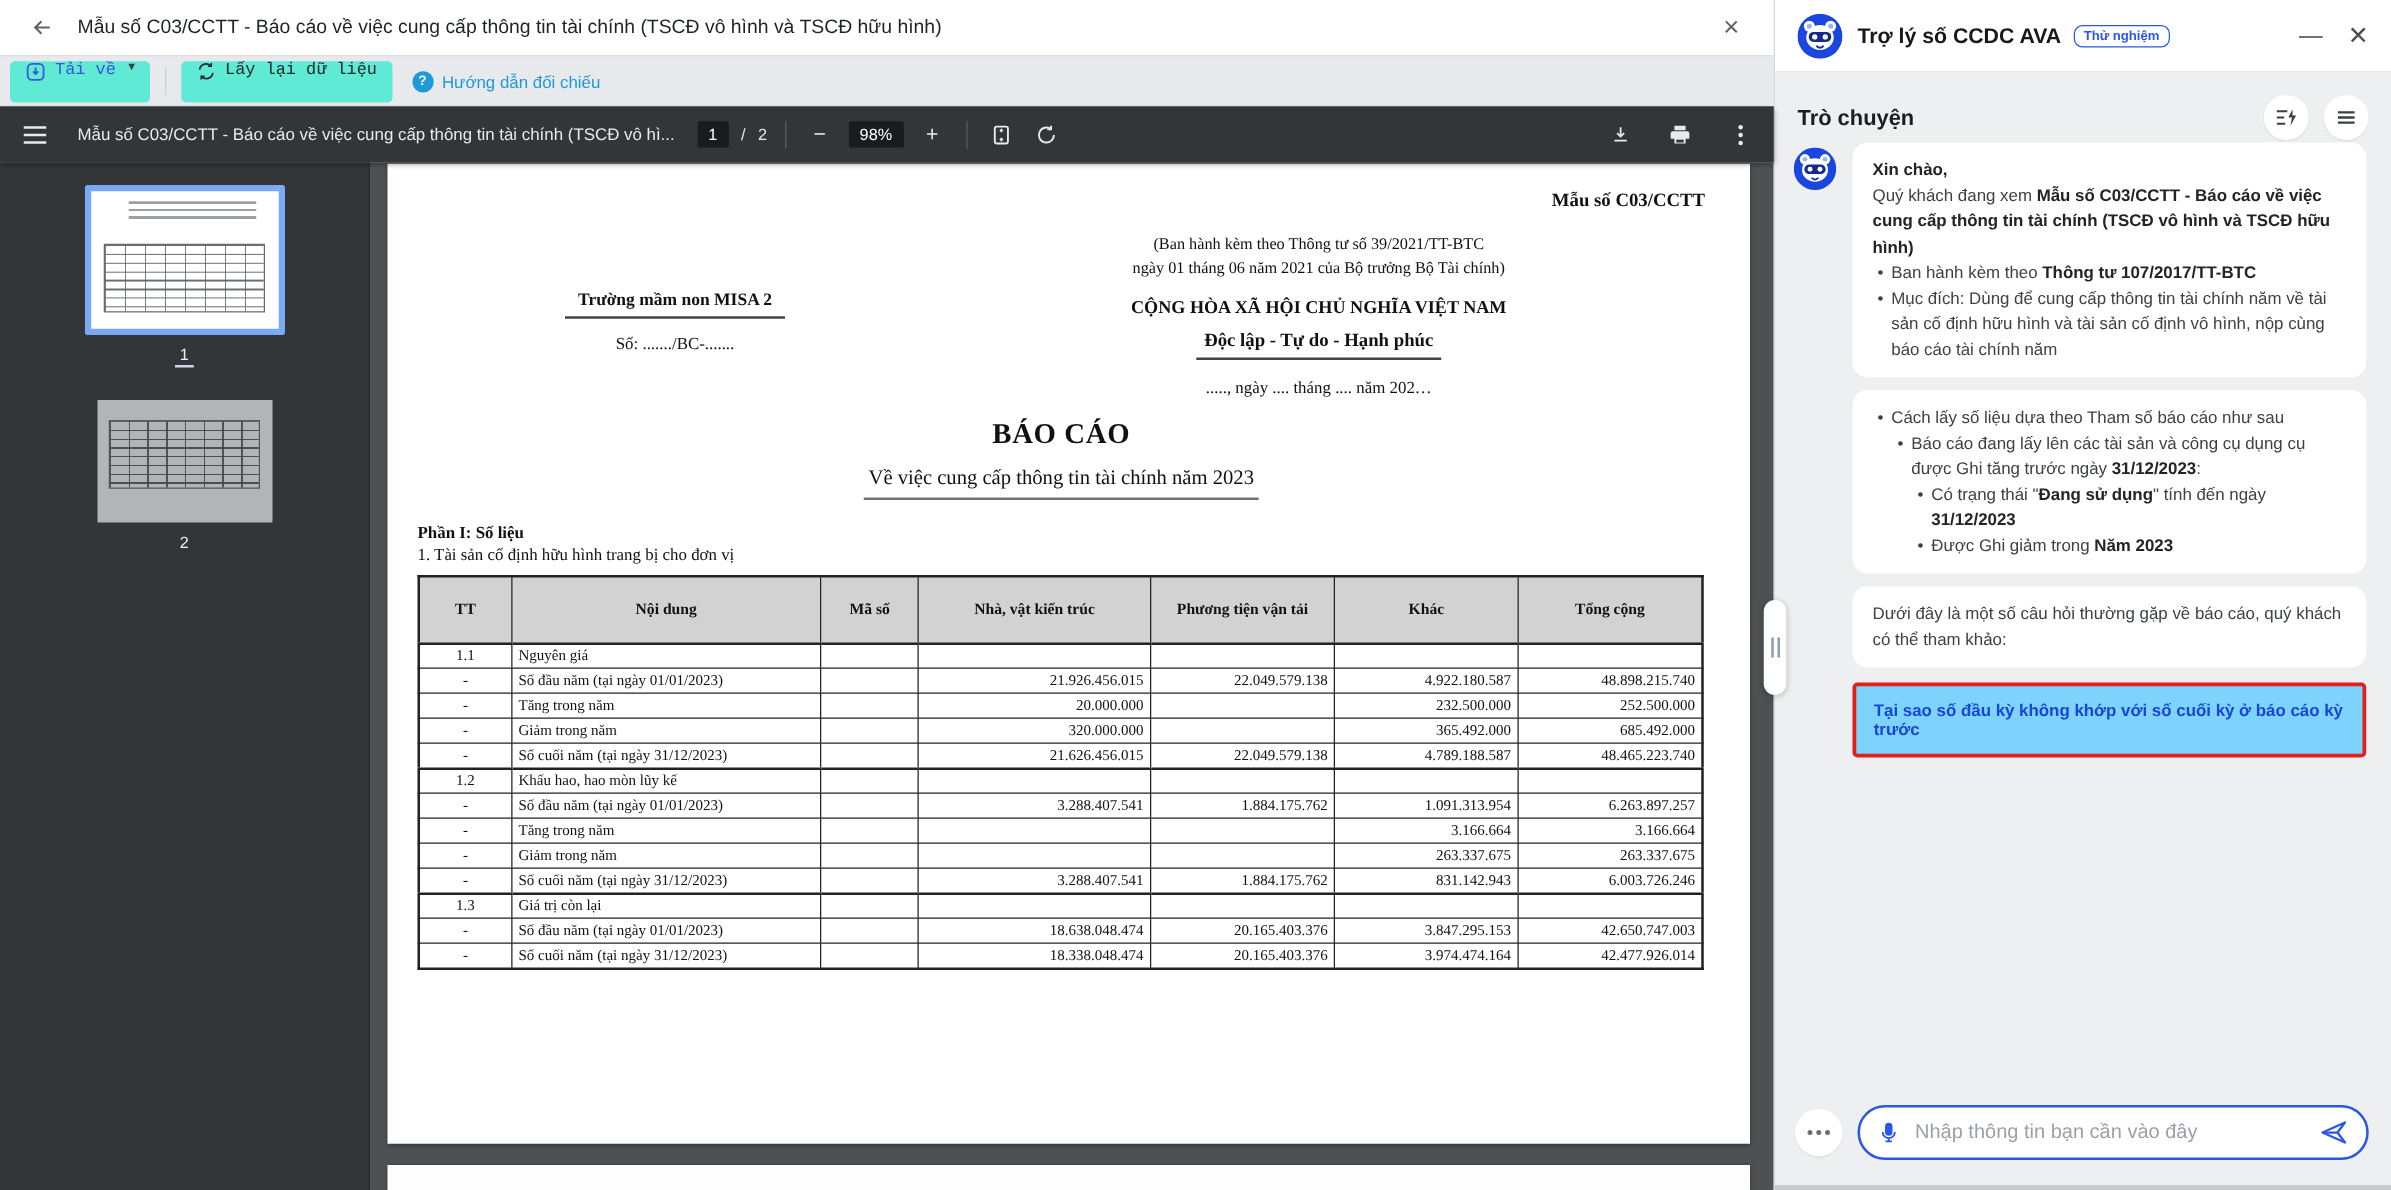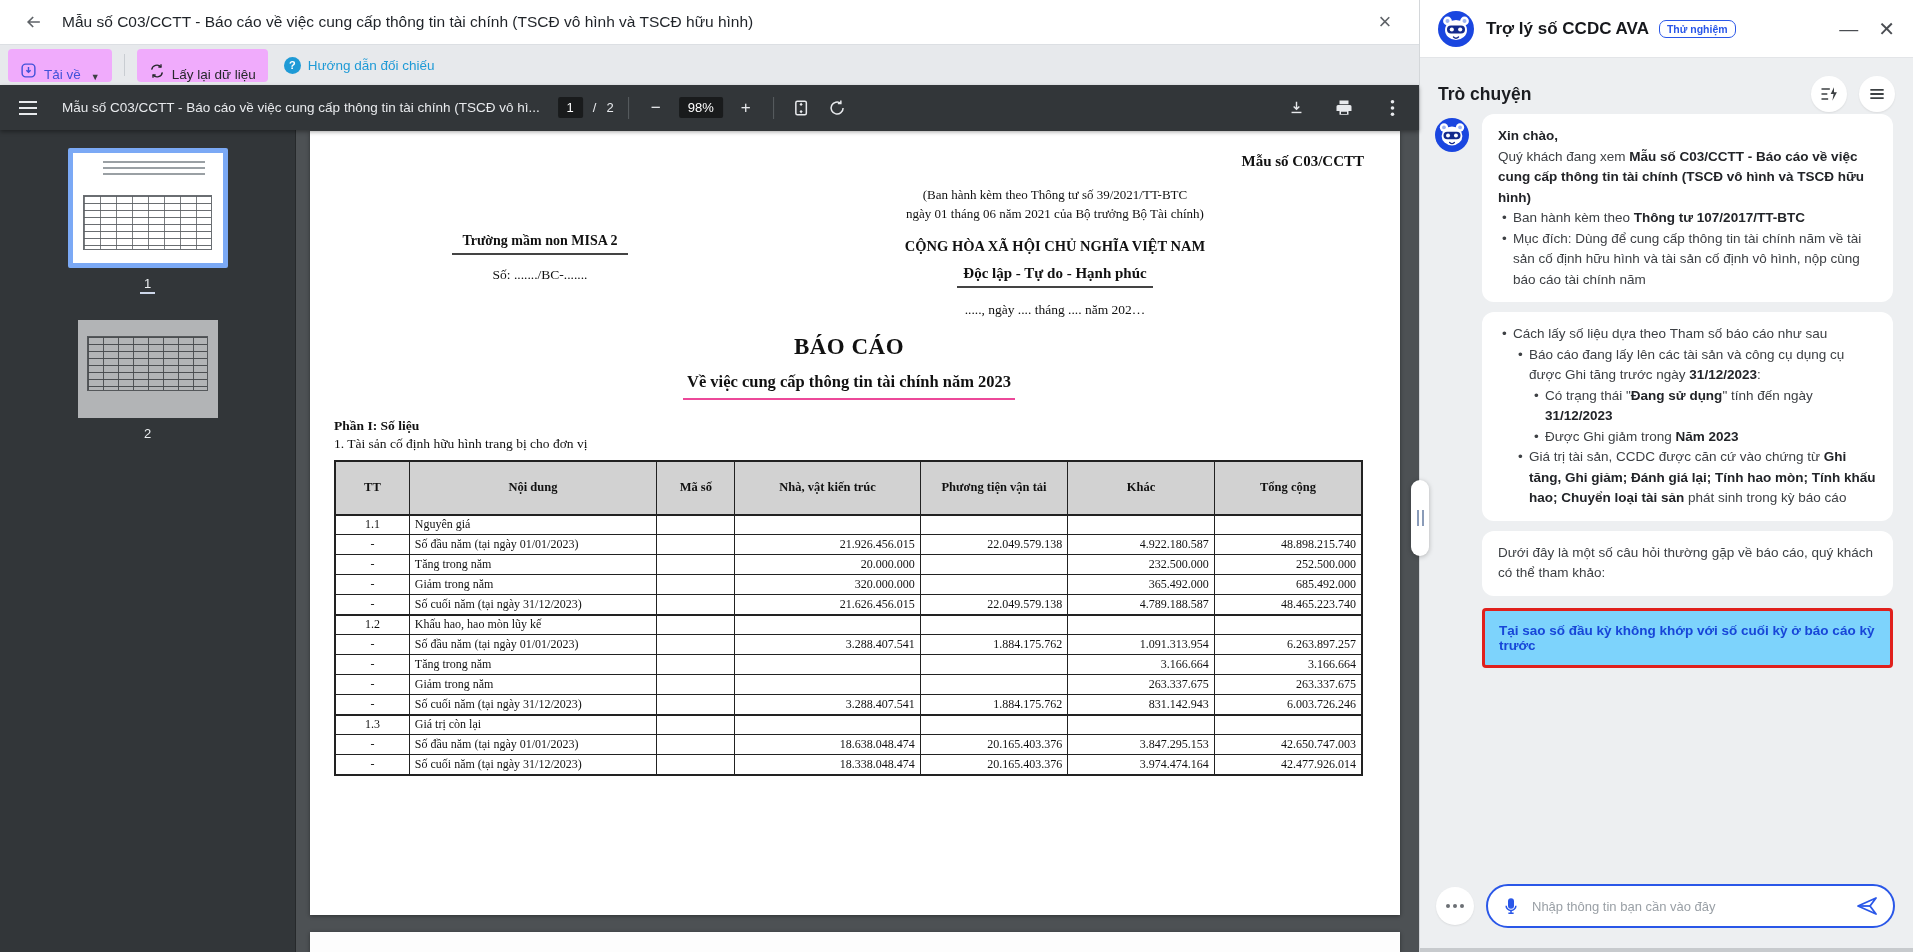--- a/index.html
+++ b/index.html
@@ -8,21 +8,21 @@
 
   
   .doc-window { position:absolute; left:0; top:0; width:1419px; height:952px; background:#fff; }
 
   .titlebar { position:relative; height:44px; background:#fff; display:flex; align-items:center; padding:0 20px; }
   .back-btn { width:28px; height:28px; display:flex; align-items:center; justify-content:center; cursor:pointer; margin-right:14px; color:#5f6368; }
   .titlebar-title { font-size:15.5px; color:#1f2328; font-weight:400; white-space:nowrap; overflow:hidden; text-overflow:ellipsis; max-width:1250px; }
   .win-close { position:absolute; right:22px; top:10px; width:24px; height:24px; color:#5f6368; font-size:22px; line-height:24px; text-align:center; cursor:pointer; }
 
   .actionbar { height:41px; background:#e7e9ec; display:flex; align-items:center; padding:0 8px; border-top:1px solid #dcdfe3; }
-  .act-btn { display:flex; align-items:flex-end; gap:7px; height:33px; padding:0 12px; border-radius:4px; background:#f0abfc; cursor:pointer; }
+  .act-btn { display:flex; align-items:flex-start; gap:7px; height:33px; padding:0 12px; border-radius:4px; background:#5eead4; cursor:pointer;font-family:Liberation Mono, monospace; }
   .act-btn.download { color:#4152d9; font-size:13.5px; font-weight:500; }
   .act-caret { color:#3c4043; font-size:9px; margin-left:3px; }
   .act-sep { width:1px; height:22px; background:#c9cdd2; margin:0 12px; }
   .act-btn.refresh { color:#26282b; font-size:13.5px; }
   .act-guide { display:flex; align-items:center; gap:7px; margin-left:16px; color:#1e9ad6; font-size:13.5px; cursor:pointer; }
   .q-circle { width:17px; height:17px; border-radius:50%; background:#1e9ad6; color:#fff; font-size:11px; font-weight:700; display:flex; align-items:center; justify-content:center; }
 
   .pdf-toolbar { position:relative; height:45px; background:#323639; display:flex; align-items:center; color:#e8eaed; box-shadow:0 2px 4px rgba(0,0,0,.35); z-index:3; }
   .hamburger { width:40px; display:flex; flex-direction:column; gap:4px; align-items:center; margin-left:8px; cursor:pointer; }
   .hamburger i { display:block; width:18px; height:2px; background:#e8eaed; }
@@ -60,21 +60,21 @@
   .doc-head-right { width:60%; text-align:center; }
   .org-name { font-weight:700; font-size:14px; display:inline-block; padding:0 10px 4px; border-bottom:2px solid #444; }
   .doc-number { font-size:13.5px; margin-top:12px; }
   .form-no { font-weight:700; font-size:15px; margin-top:8px;text-align:right; }
   .issued { font-size:13px; margin-top:16px; line-height:1.45; }
   .motto1 { font-weight:700; font-size:14.5px; margin-top:14px; }
   .motto2 { font-weight:700; font-size:15px; margin-top:10px; display:inline-block; padding:0 6px 4px; border-bottom:2px solid #444; }
   .date-line { font-size:13.5px; margin-top:14px; }
   .report-title { text-align:center; font-weight:700; font-size:23px; margin-top:16px; letter-spacing:.5px; }
   .report-sub-wrap { text-align:center; margin-top:12px; }
-  .report-sub { display:inline-block; font-weight:700; font-size:16.5px; padding:0 4px 6px; border-bottom:2px solid #ec4899; }
+  .report-sub { display:inline-block; font-weight:400; font-size:16.5px; padding:0 4px 6px; border-bottom:2px solid #737373; }
   .sec1 { font-weight:700; font-size:13.5px; margin-top:18px; }
   .sec2 { font-weight:400; font-size:13.5px; margin-top:2px; }
 
   table.report { width:1029px; border-collapse:collapse; margin-top:8px; font-size:12px; }
   table.report th, table.report td { border:1px solid #222; }
   table.report th { background:#d2d2d2; font-weight:700; font-size:12.5px; height:54px; padding:2px 4px; }
   table.report td { height:20px; padding:1px 5px; }
   table.report td.c0 { text-align:center; }
   table.report td.c1 { text-align:left; }
   table.report td.c2 { text-align:center; }
@@ -115,21 +115,21 @@
   .para.lvl3.bullet::before { left:36px; }
 
   .suggest-row { display:flex; margin-top:12px; }
   .suggest-chip { flex:1; background:#7dd3fc; border:3px solid #e0201c; border-radius:4px; padding:12px 14px; font-size:13.5px; font-weight:700; color:#1746d8; cursor:pointer; }
 
   .input-bar { position:absolute; left:0; right:0; bottom:0; height:78px; display:flex; align-items:center; padding:0 18px 10px 16px; background:#edeff1; border-bottom:4px solid #c7cacd; }
   .more-btn { width:38px; height:38px; border-radius:50%; background:#fff; display:flex; align-items:center; justify-content:center; gap:3px; cursor:pointer; flex-shrink:0; box-shadow:0 1px 2px rgba(0,0,0,.08); }
   .more-btn i { width:4px; height:4px; border-radius:50%; background:#6b6f74; }
   .chat-input-pill { flex:1; margin-left:12px; height:44px; background:#fff; border:2px solid #2a57e8; border-radius:22px; display:flex; align-items:center; padding:0 12px 0 10px; }
   .mic-btn { width:26px; height:26px; display:flex; align-items:center; justify-content:center; cursor:pointer; flex-shrink:0; }
-  .chat-input { flex:1; border:none; outline:none; font-size:13px; color:#3c4043; margin-left:8px; font-family:"Liberation Sans", sans-serif; background:transparent; }
+  .chat-input { flex:1; border:none; outline:none; font-size:16px; color:#3c4043; margin-left:8px; font-family:"Liberation Sans", sans-serif; background:transparent; }
   .chat-input::placeholder { color:#9aa0a6; }
   .send-btn { width:28px; height:28px; display:flex; align-items:center; justify-content:center; cursor:pointer; flex-shrink:0; }
 
   .panel-handle { position:absolute; left:-9px; top:480px; width:18px; height:76px; background:#fff; border-radius:9px; box-shadow:0 1px 5px rgba(0,0,0,.25); display:flex; align-items:center; justify-content:center; gap:3px; cursor:col-resize; z-index:5; }
   .panel-handle i { width:2px; height:16px; background:#8a9bb8; }
 </style>
 </head>
 <body>
 
 <div class="stage">
@@ -476,21 +476,20 @@
             <div class="para lvl1 bullet"><span>Mục đích: Dùng để cung cấp thông tin tài chính năm về tài sản cố định hữu hình và tài sản cố định vô hình, nộp cùng báo cáo tài chính năm</span></div>
           </div>
         </div>
         <div class="msg-row">
           <span class="avatar-spacer"></span>
           <div class="bubble">
             <div class="para lvl1 bullet"><span>Cách lấy số liệu dựa theo Tham số báo cáo như sau</span></div>
             <div class="para lvl2 bullet"><span>Báo cáo đang lấy lên các tài sản và công cụ dụng cụ được Ghi tăng trước ngày </span><b>31/12/2023</b><span>:</span></div>
             <div class="para lvl3 bullet"><span>Có trạng thái "</span><b>Đang sử dụng</b><span>" tính đến ngày </span><b>31/12/2023</b></div>
             <div class="para lvl3 bullet"><span>Được Ghi giảm trong </span><b>Năm 2023</b></div>
-            <div class="para lvl2 bullet"><span>Giá trị tài sản, CCDC được căn cứ vào chứng từ </span><b>Ghi tăng, Ghi giảm; Đánh giá lại; Tính hao mòn; Tính khấu hao; Chuyển loại tài sản</b><span> phát sinh trong kỳ báo cáo</span></div>
           </div>
         </div>
         <div class="msg-row">
           <span class="avatar-spacer"></span>
           <div class="bubble">
             <div class="para lvl0"><span>Dưới đây là một số câu hỏi thường gặp về báo cáo, quý khách có thể tham khảo:</span></div>
           </div>
         </div>
         <div class="suggest-row">
         <div class="avatar-spacer"></div>

